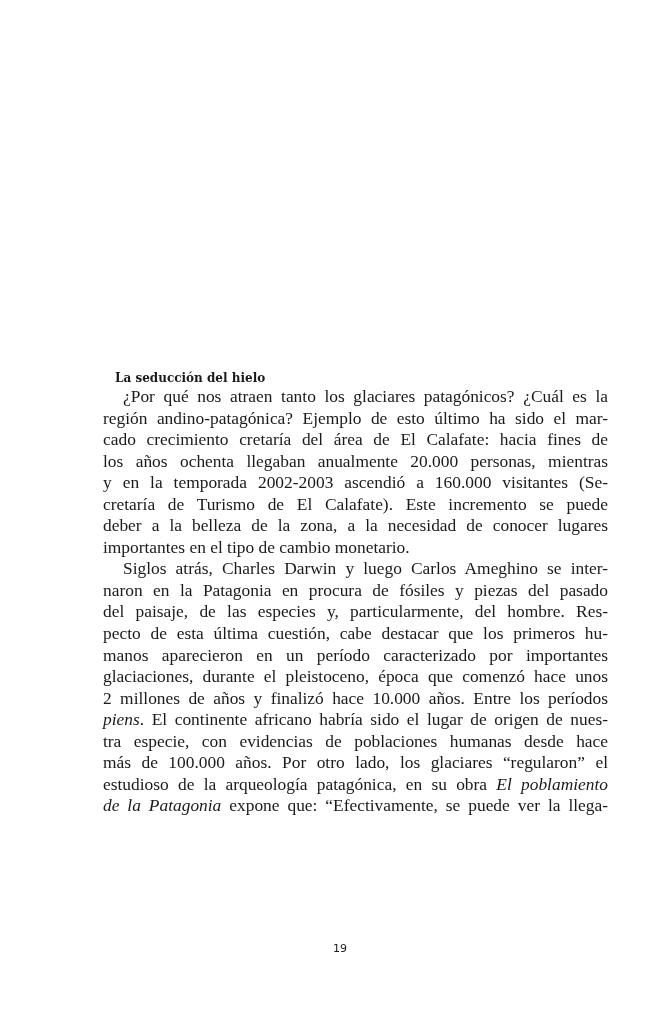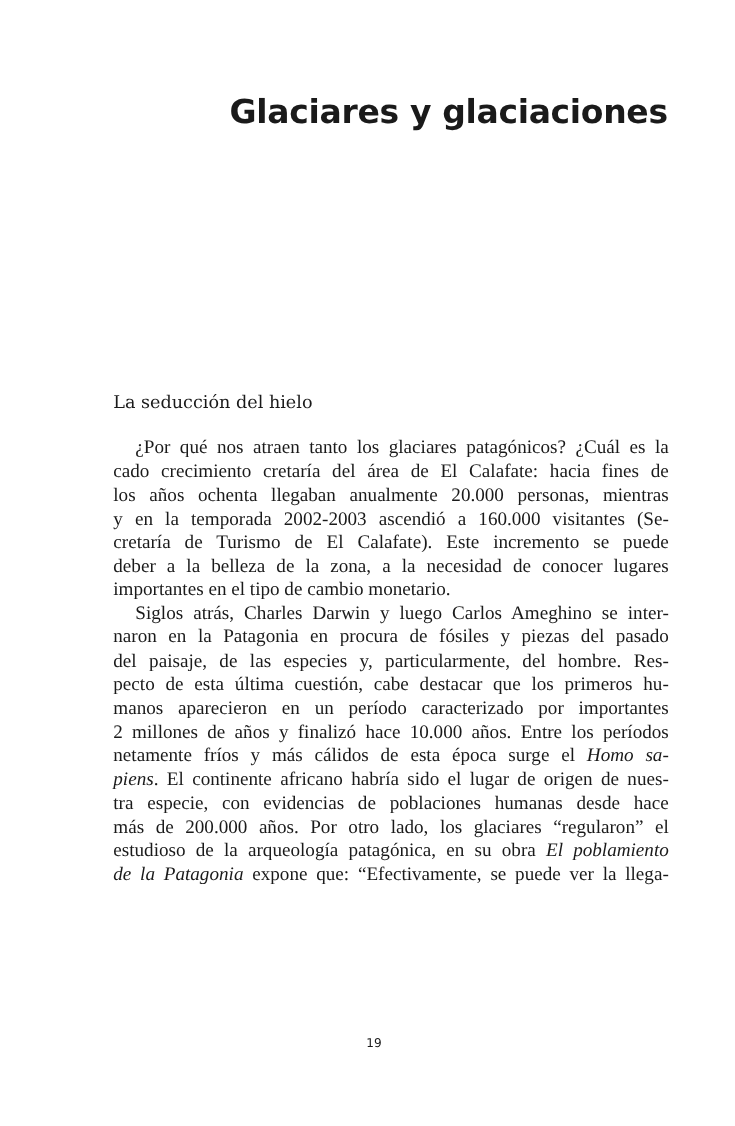--- a/index.html
+++ b/index.html
@@ -25,30 +25,30 @@
       font-size: 30px;
       line-height: 34px;
       letter-spacing: -0.3px;
       margin: 0;
     }
     .chapter-title span { display: block; }
     .section-heading {
       position: absolute;
       left: 103px;
       top: 355px;
-      margin: 0;
+      margin: 12px;
       font-family: "DejaVu Serif", serif;
-      font-weight: normal;
-      font-size: 16px;
+      font-weight: bold;
+      font-size: 12px;
       line-height: 22px;
     }
     .body-text {
       position: absolute;
       left: 103px;
-      top: 396px;
+      top: 386px;
       width: 505px;
       font-family: "Liberation Serif", serif;
       font-size: 17.4px;
       line-height: 21.55px;
     }
     .body-text .line {
       display: block;
       white-space: nowrap;
       text-align: justify;
       text-align-last: justify;
@@ -65,46 +65,46 @@
       text-align: center;
       font-family: "DejaVu Sans", sans-serif;
       font-size: 11px;
       margin: 0;
     }
   </style>
 </head>
 <body>
 
 <h1 class="chapter-title">
-  <span>Glaciares y glaciaciones</span>
 </h1>
 
 <h2 class="section-heading">La seducción del hielo</h2>
 
 <div class="body-text">
 
   <div>
     <span class="line indent">¿Por qué nos atraen tanto los glaciares patagónicos? ¿Cuál es la</span>
+    <span class="line">región andino-patagónica? Ejemplo de esto último ha sido el mar-</span>
     <span class="line">cado crecimiento cretaría del área de El Calafate: hacia fines de</span>
     <span class="line">los años ochenta llegaban anualmente 20.000 personas, mientras</span>
     <span class="line">y en la temporada 2002-2003 ascendió a 160.000 visitantes (Se-</span>
     <span class="line">cretaría de Turismo de El Calafate). Este incremento se puede</span>
     <span class="line">deber a la belleza de la zona, a la necesidad de conocer lugares</span>
     <span class="line last">importantes en el tipo de cambio monetario.</span>
   </div>
 
   <div>
     <span class="line indent">Siglos atrás, Charles Darwin y luego Carlos Ameghino se inter-</span>
     <span class="line">naron en la Patagonia en procura de fósiles y piezas del pasado</span>
     <span class="line">del paisaje, de las especies y, particularmente, del hombre. Res-</span>
     <span class="line">pecto de esta última cuestión, cabe destacar que los primeros hu-</span>
     <span class="line">manos aparecieron en un período caracterizado por importantes</span>
+    <span class="line">glaciaciones, durante el pleistoceno, época que comenzó hace unos</span>
     <span class="line">2 millones de años y finalizó hace 10.000 años. Entre los períodos</span>
-    <span class="line"><span>netamente fríos y más cálidos de esta época surge el</span> <i>Homo sa-</i></span>
     <span class="line"><i>piens</i><span>. El continente africano habría sido el lugar de origen de nues-</span></span>
     <span class="line">tra especie, con evidencias de poblaciones humanas desde hace</span>
-    <span class="line">más de 200.000 años. Por otro lado, los glaciares “regularon” el</span>
+    <span class="line">más de 100.000 años. Por otro lado, los glaciares “regularon” el</span>
     <span class="line"><span>estudioso de la arqueología patagónica, en su obra</span> <i>El poblamiento</i></span>
     <span class="line"><i>de la Patagonia</i><span> expone que: “Efectivamente, se puede ver la llega-</span></span>
   </div>
 </div>
 
 <p class="page-number">19</p>
 
 </body></html>

